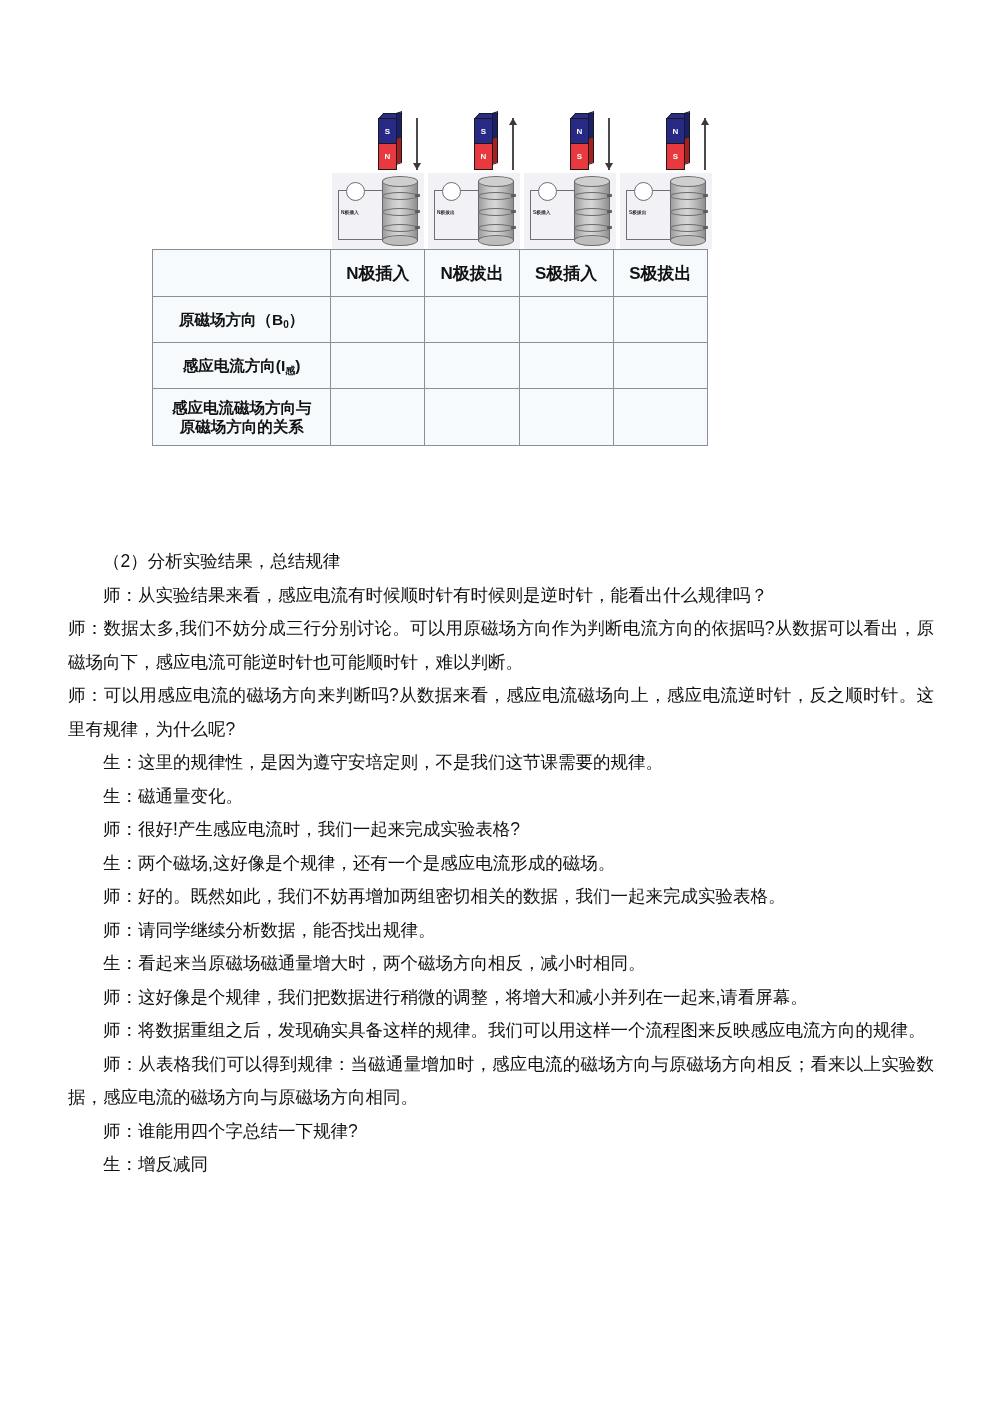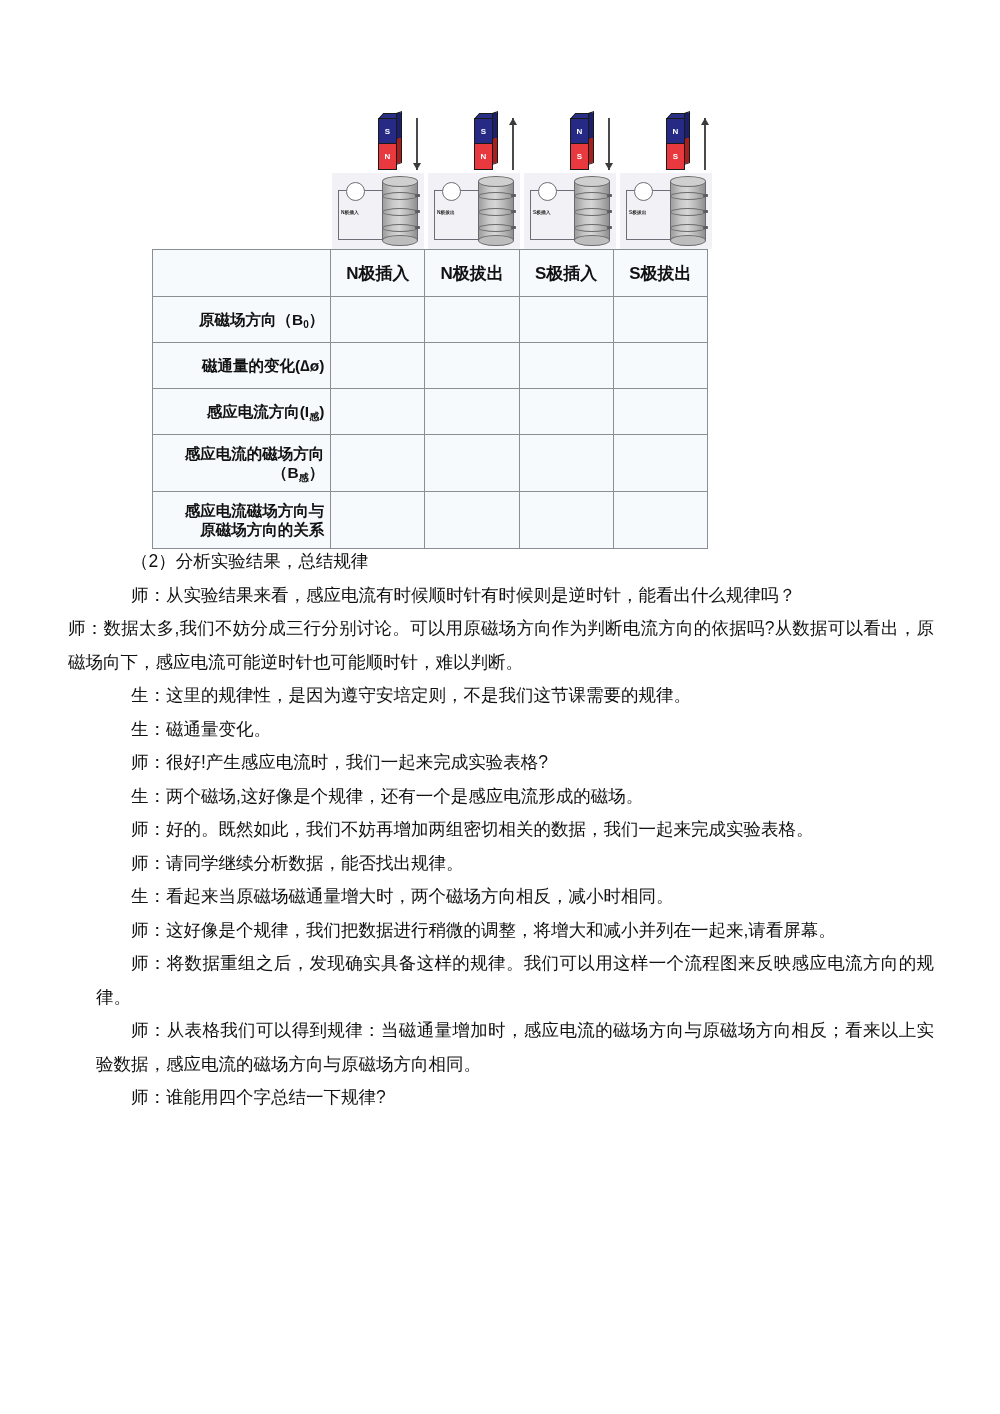--- a/index.html
+++ b/index.html
@@ -255,21 +255,20 @@
   .exp-table .col-label { width: 178px; }
   .exp-table .col-data  { width: 94px; }
 
   .exp-table thead th {
     height: 46px;
     font-size: 17px;
   }
   .exp-table tbody td {
     height: 45px;
     font-size: 15.5px;
-    text-align: right;
   }
   .exp-table tbody td.rowlabel {
     padding: 0 6px;
     line-height: 1.25;
   }
   .exp-table tbody tr.tall td { height: 56px; }
   .exp-table sub {
     font-size: 10px;
     vertical-align: baseline;
     position: relative;
@@ -285,21 +284,21 @@
     font-size: 17.5px;
     line-height: 33.5px;
     color: #111111;
     font-family: "Liberation Sans", "DejaVu Sans", sans-serif;
   }
   .body-text p {
     margin: 0;
     text-align: justify;
     text-justify: inter-ideograph;
   }
-  .body-text p.indent { text-indent: 2em; margin-left: 28px; }
+  .body-text p.indent { text-indent: 2em; }
   .body-text p.noindent { text-indent: 0; }
 </style>
 </head>
 <body>
 
 <div class="page">
 
   <div class="diagram-strip">
       <div class="diagram-cell c0">
         <div class="magnet-wrap">
@@ -450,60 +449,48 @@
     </thead>
     <tbody>
         <tr>
           <td class="rowlabel">原磁场方向（B<sub>0</sub>）</td>
           <td></td>
           <td></td>
           <td></td>
           <td></td>
         </tr>
         <tr>
-          <td class="rowlabel">磁通量的变化(∆ø)</td>
-          <td></td>
-          <td></td>
-          <td></td>
-          <td></td>
-        </tr>
-        <tr>
           <td class="rowlabel">感应电流方向(I<sub>感</sub>)</td>
-          <td></td>
-          <td></td>
-          <td></td>
-          <td></td>
-        </tr>
-        <tr class="tall">
-          <td class="rowlabel">感应电流的磁场方向<br>（B<sub>感</sub>）</td>
           <td></td>
           <td></td>
           <td></td>
           <td></td>
         </tr>
         <tr class="tall">
           <td class="rowlabel">感应电流磁场方向与<br>原磁场方向的关系</td>
           <td></td>
           <td></td>
           <td></td>
           <td></td>
         </tr>
       </tbody>
   </table>
 
   <div class="body-text">
       <p class="indent">（2）分析实验结果，总结规律</p>
       <p class="indent">师：从实验结果来看，感应电流有时候顺时针有时候则是逆时针，能看出什么规律吗？</p>
       <p class="noindent">师：数据太多,我们不妨分成三行分别讨论。可以用原磁场方向作为判断电流方向的依据吗?从数据可以看出，原磁场向下，感应电流可能逆时针也可能顺时针，难以判断。</p>
+      <p class="noindent">师：可以用感应电流的磁场方向来判断吗?从数据来看，感应电流磁场向上，感应电流逆时针，反之顺时针。这里有规律，为什么呢?</p>
       <p class="indent">生：这里的规律性，是因为遵守安培定则，不是我们这节课需要的规律。</p>
       <p class="indent">生：磁通量变化。</p>
       <p class="indent">师：很好!产生感应电流时，我们一起来完成实验表格?</p>
       <p class="indent">生：两个磁场,这好像是个规律，还有一个是感应电流形成的磁场。</p>
       <p class="indent">师：好的。既然如此，我们不妨再增加两组密切相关的数据，我们一起来完成实验表格。</p>
       <p class="indent">师：请同学继续分析数据，能否找出规律。</p>
       <p class="indent">生：看起来当原磁场磁通量增大时，两个磁场方向相反，减小时相同。</p>
       <p class="indent">师：这好像是个规律，我们把数据进行稍微的调整，将增大和减小并列在一起来,请看屏幕。</p>
       <p class="indent">师：将数据重组之后，发现确实具备这样的规律。我们可以用这样一个流程图来反映感应电流方向的规律。</p>
       <p class="indent">师：从表格我们可以得到规律：当磁通量增加时，感应电流的磁场方向与原磁场方向相反；看来以上实验数据，感应电流的磁场方向与原磁场方向相同。</p>
       <p class="indent">师：谁能用四个字总结一下规律?</p>
+      <p class="indent">生：增反减同</p>
     </div>
 
 </div>
 
 </body></html>

